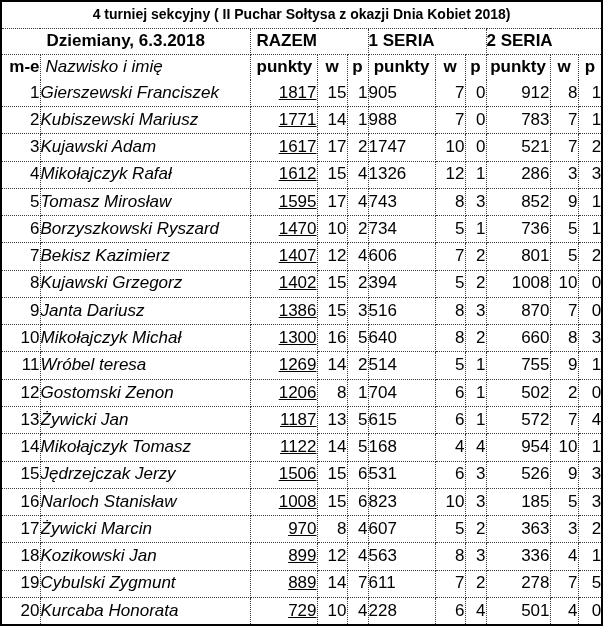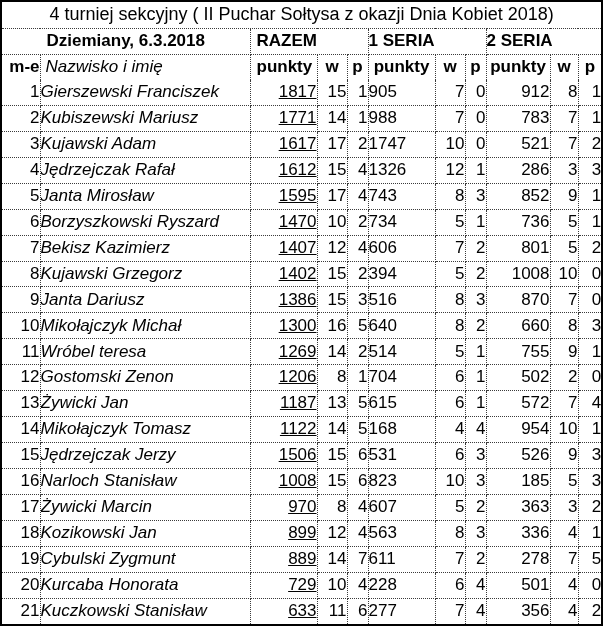--- a/index.html
+++ b/index.html
@@ -34,23 +34,23 @@
     vertical-align: middle;
     font-weight: normal;
   }
   
   table.results tr > *:first-child { border-left: none; }
   table.results tr > *:last-child { border-right: none; }
   table.results tr:first-child > * { border-top: none; }
   table.results tr:last-child > * { border-bottom: none; }
 
   tr.title-row td {
-    font-weight: normal;
+    font-weight: bold;
     text-align: center;
-    font-size: 18px;
+    font-size: 14px;
     height: 26px;
   }
   tr.section-row td {
     font-weight: bold;
     height: 26px;
   }
   tr.section-row td.loc { text-align: center; }
   tr.section-row td.razem { text-align: left; padding-left: 6px; margin-top: 20px; }
   tr.section-row td.seria { }
 
@@ -156,34 +156,34 @@
           <td class="c4">2</td>
           <td class="c5">1747</td>
           <td class="c6">10</td>
           <td class="c7">0</td>
           <td class="c8">521</td>
           <td class="c9">7</td>
           <td class="c10">2</td>
         </tr>
         <tr>
           <td class="c0">4</td>
-          <td class="c1">Jędrzejczak Rafał</td>
+          <td class="c1">Mikołajczyk Rafał</td>
           <td class="c2">1612</td>
           <td class="c3">15</td>
           <td class="c4">4</td>
           <td class="c5">1326</td>
           <td class="c6">12</td>
           <td class="c7">1</td>
           <td class="c8">286</td>
           <td class="c9">3</td>
           <td class="c10">3</td>
         </tr>
         <tr>
           <td class="c0">5</td>
-          <td class="c1">Janta Mirosław</td>
+          <td class="c1">Tomasz Mirosław</td>
           <td class="c2">1595</td>
           <td class="c3">17</td>
           <td class="c4">4</td>
           <td class="c5">743</td>
           <td class="c6">8</td>
           <td class="c7">3</td>
           <td class="c8">852</td>
           <td class="c9">9</td>
           <td class="c10">1</td>
         </tr>
@@ -375,28 +375,15 @@
           <td class="c2">729</td>
           <td class="c3">10</td>
           <td class="c4">4</td>
           <td class="c5">228</td>
           <td class="c6">6</td>
           <td class="c7">4</td>
           <td class="c8">501</td>
           <td class="c9">4</td>
           <td class="c10">0</td>
         </tr>
-        <tr>
-          <td class="c0">21</td>
-          <td class="c1">Kuczkowski Stanisław</td>
-          <td class="c2">633</td>
-          <td class="c3">11</td>
-          <td class="c4">6</td>
-          <td class="c5">277</td>
-          <td class="c6">7</td>
-          <td class="c7">4</td>
-          <td class="c8">356</td>
-          <td class="c9">4</td>
-          <td class="c10">2</td>
-        </tr>
       </tbody>
   </table>
 </div>
 
 </body></html>

